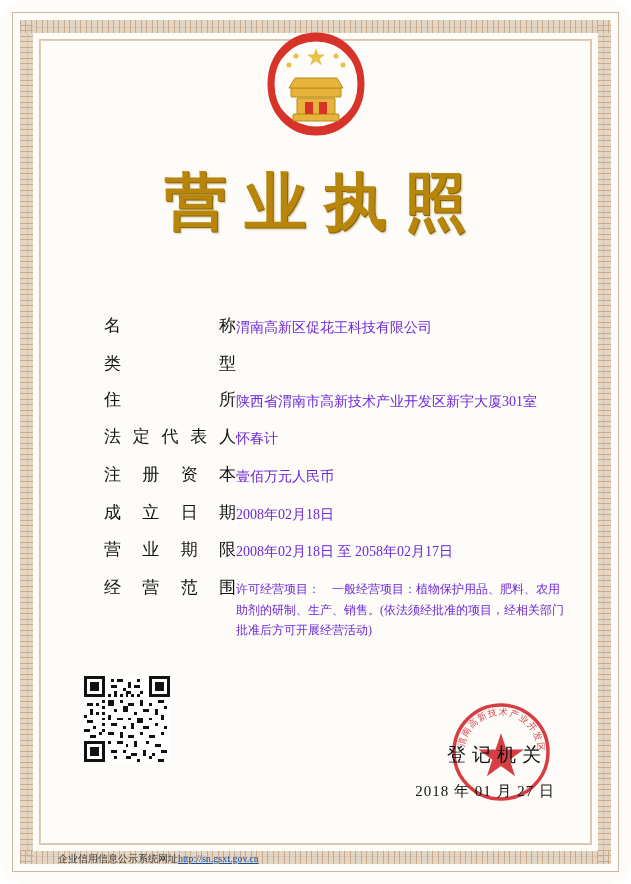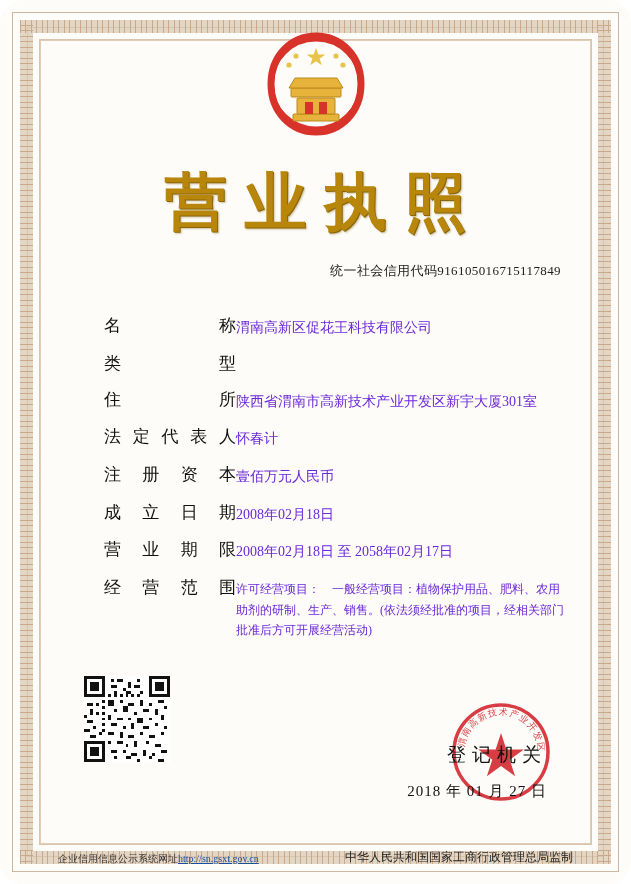--- a/index.html
+++ b/index.html
@@ -176,21 +176,21 @@
   .registry {
     position: absolute;
     right: 84px;
     top: 742px;
     font-size: 19px;
     color: #111;
     letter-spacing: 6px;
   }
   .reg-date {
     position: absolute;
-    right: 84px;
+    right: 76px;
     top: 782px;
     font-size: 15px;
     color: #111;
     letter-spacing: 1px;
   }
 
   
   .seal {
     position: absolute;
     right: 78px;
@@ -268,23 +268,20 @@
         <circle cx="45" cy="38" r="2.6"></circle>
         <circle cx="38" cy="47" r="2.6"></circle>
         <circle cx="85" cy="38" r="2.6"></circle>
         <circle cx="92" cy="47" r="2.6"></circle>
       </g>
     </svg>
   </div>
 
   <div class="doc-title">营业执照</div>
 
-  <div class="credit-code">
-    <span>统一社会信用代码</span><span>916105016715117849</span>
-  </div>
 
   <div class="fields">
 
     <div class="field-row">
       <div class="field-label">
         <span class="ch">名</span>
         <span class="ch">称</span>
       </div>
       <div class="field-value">渭南高新区促花王科技有限公司</div>
     </div>
@@ -476,16 +473,15 @@
       </text>
     </svg>
   </div>
 
   <div class="registry">登记机关</div>
   <div class="reg-date">2018 年 01 月 27 日</div>
 
   <div class="footer-left">
     <span>企业信用信息公示系统网址</span><span class="url">http://sn.gsxt.gov.cn</span>
   </div>
-  <div class="footer-right">中华人民共和国国家工商行政管理总局监制</div>
 
   <div class="bottom-bar"></div>
 </div>
 
 </body></html>

